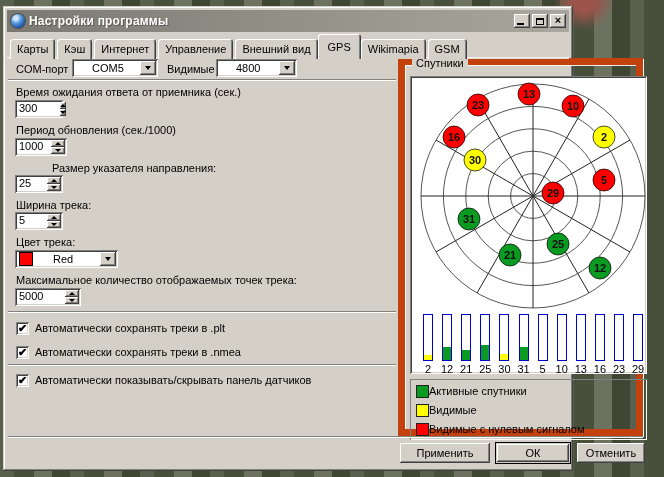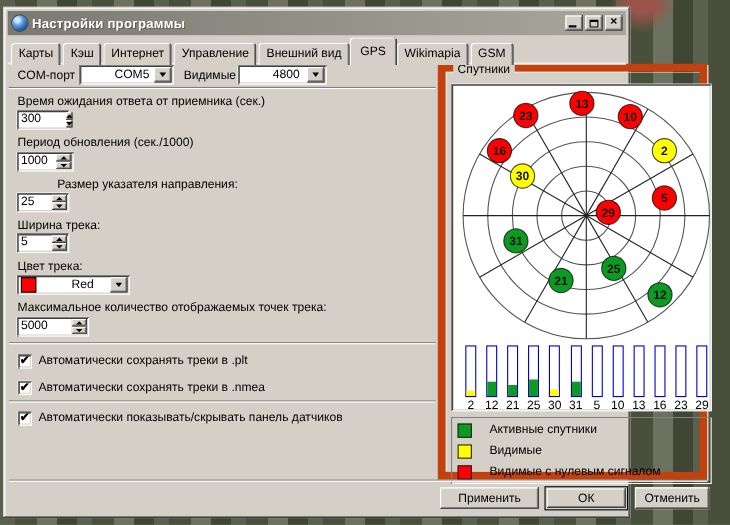--- a/index.html
+++ b/index.html
@@ -62,21 +62,21 @@
     box-shadow:inset 1px 1px 0 #808080,inset -1px -1px 0 #fff,
                inset 2px 2px 0 #404040,inset -2px -2px 0 #d4d0c8;
   }
   .raised{
     background:#d4d0c8;
     box-shadow:inset -1px -1px 0 #404040,inset 1px 1px 0 #fff,
                inset -2px -2px 0 #808080,inset 2px 2px 0 #d4d0c8;
   }
   .label{position:absolute;white-space:nowrap;}
   .combo{position:absolute;height:18px;display:flex;align-items:center;box-sizing:border-box;}
-  .combo .val{flex:1;padding:0 20px;overflow:hidden;white-space:nowrap;margin-left:12px;}
+  .combo .val{flex:1;padding:0 20px;overflow:hidden;white-space:nowrap;}
   .combo .drop{width:16px;height:14px;margin:2px;flex:0 0 auto;display:flex;align-items:center;justify-content:center;}
   .tri-dn{width:0;height:0;border-left:3px solid transparent;border-right:3px solid transparent;border-top:4px solid #000;}
   .tri-up-s{width:0;height:0;border-left:3px solid transparent;border-right:3px solid transparent;border-bottom:3px solid #000;}
   .tri-dn-s{width:0;height:0;border-left:3px solid transparent;border-right:3px solid transparent;border-top:3px solid #000;}
   .spin{position:absolute;height:18px;display:flex;box-sizing:border-box;}
   .spin .val{flex:1;padding:2px 0 0 4px;}
   .spin .updown{width:14px;margin:2px;display:flex;flex-direction:column;gap:0;}
   .spin .sbtn{flex:1;display:flex;align-items:center;justify-content:center;}
   .swatch{width:12px;height:12px;border:1px solid #000;flex:0 0 auto;margin-left:4px;}
   .sep{position:absolute;height:0;border-top:1px solid #808080;border-bottom:1px solid #fff;}
@@ -86,21 +86,21 @@
   
   .groupbox{
     position:absolute;left:395px;top:52px;width:245px;height:378px;
     border:7px solid #c2410c;box-shadow:1px 1px 0 #fff,inset 1px 1px 0 rgba(255,255,255,.9);
     box-sizing:border-box;
   }
   .group-title{position:absolute;top:-8px;left:7px;background:#d4d0c8;padding:0 4px;}
   .sat-panel{position:absolute;left:5px;top:11px;width:237px;height:298px;}
   .legend-panel{position:absolute;left:5px;top:314px;width:237px;height:61px;box-sizing:border-box;
     box-shadow:inset 1px 1px 0 #808080,inset -1px -1px 0 #fff;}
-  .legend-row{position:absolute;left:6px;display:flex;align-items:center;gap:16px;height:14px;}
+  .legend-row{position:absolute;left:6px;display:flex;align-items:center;height:14px;}
   .legend-swatch{width:13px;height:13px;border:1px solid #222;box-sizing:border-box;flex:0 0 auto;}
   .bar{position:absolute;width:10px;height:47px;border:1px solid #0000cc;background:#fff;box-sizing:border-box;}
   .bar .fill{position:absolute;left:0;right:0;bottom:0;}
   .bar-label{position:absolute;width:20px;text-align:center;font-size:11px;}
   
   .pushbtn{position:absolute;display:flex;align-items:center;justify-content:center;
     font-size:11px;cursor:default;box-sizing:border-box;}
   .pushbtn.default{border:1px solid #000;}
   .pushbtn.default .inner-face{position:absolute;inset:1px;
     box-shadow:inset -1px -1px 0 #404040,inset 1px 1px 0 #fff,

